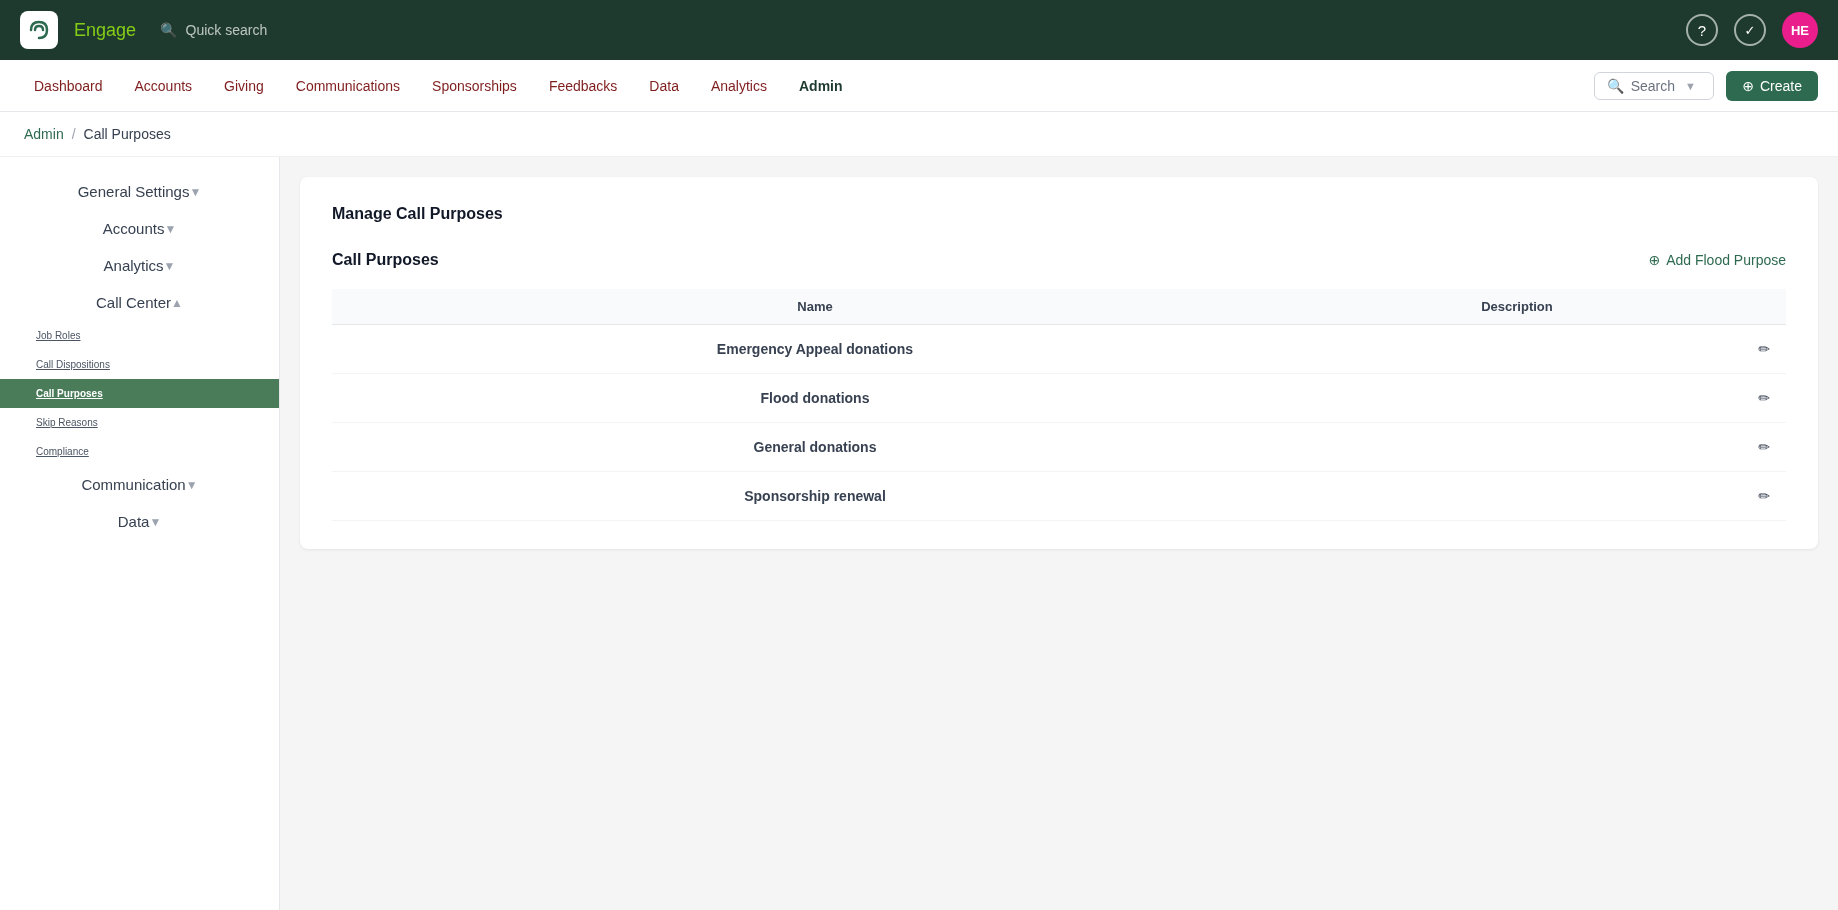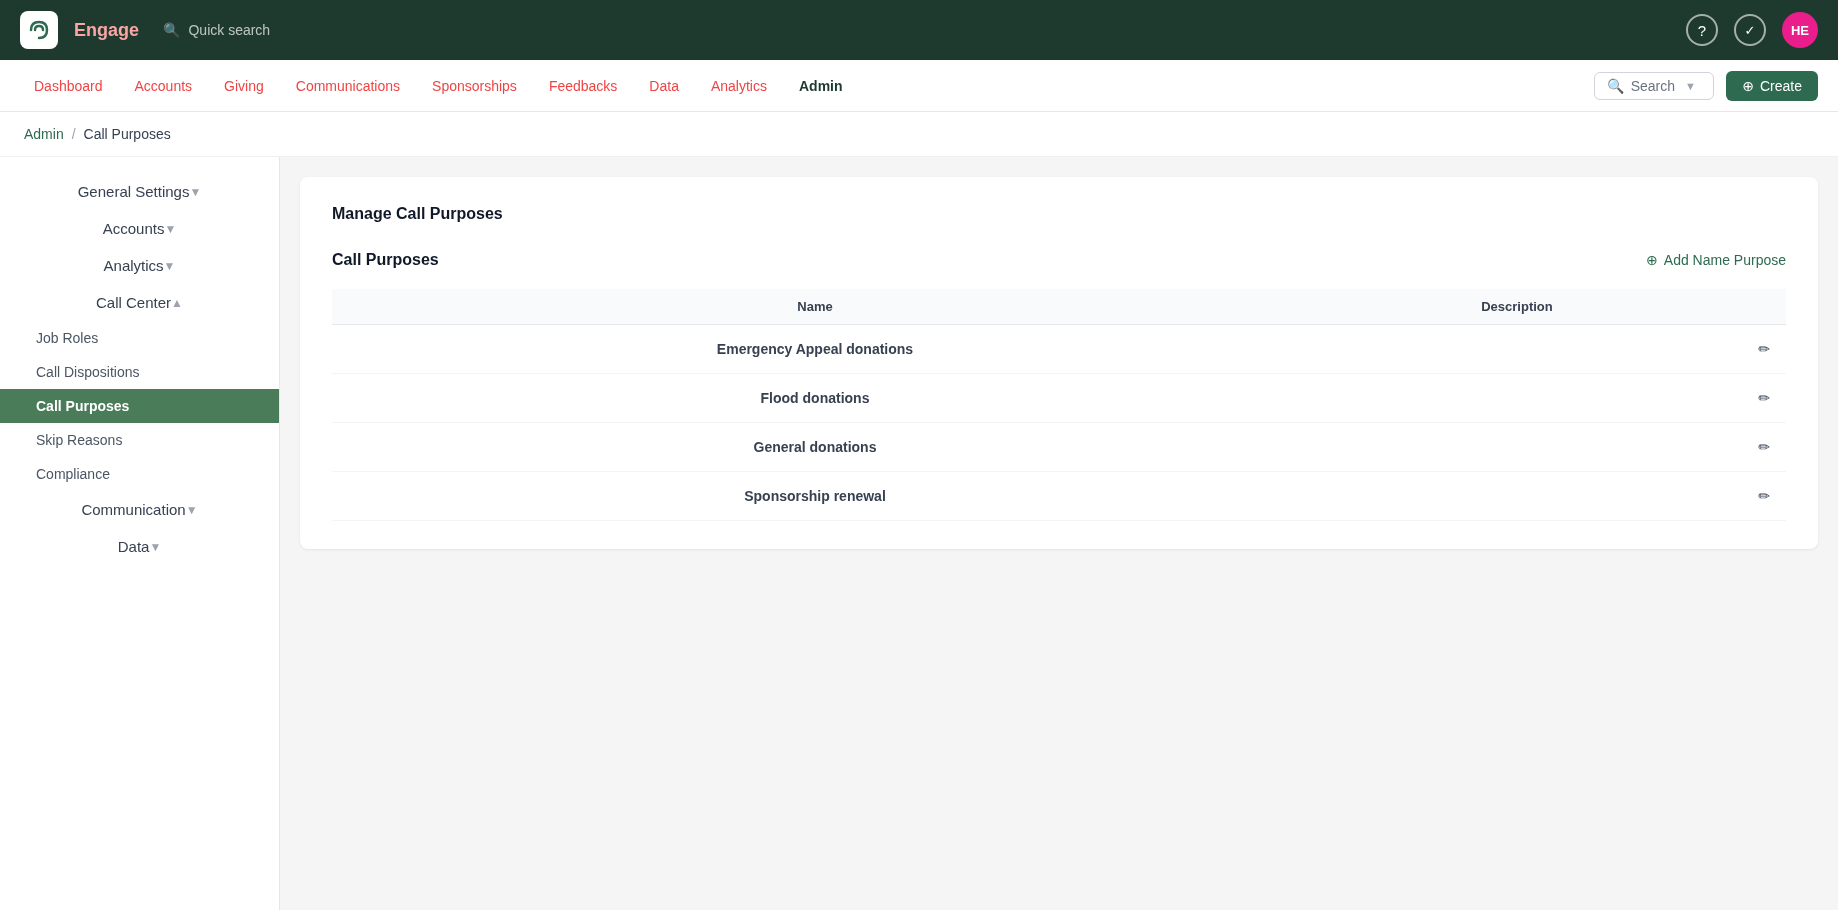--- a/index.html
+++ b/index.html
@@ -19,23 +19,23 @@
       border-radius: 8px;
       width: 38px;
       height: 38px;
       display: flex;
       align-items: center;
       justify-content: center;
       flex-shrink: 0;
     }
     .topbar-logo svg { width: 24px; height: 24px; }
     .topbar-appname {
-      color: #fca5a5;
+      color: #84cc16;
       font-size: 18px;
-      font-weight: 700;
+      font-weight: 400;
       margin-right: 8px;
     }
     .topbar-search {
       display: flex;
       align-items: center;
       gap: 8px;
       color: rgba(255,255,255,0.7);
       font-size: 14px;
       cursor: pointer;
     }
@@ -79,21 +79,21 @@
       height: 52px;
       display: flex;
       align-items: center;
       padding: 0 20px;
       border-bottom: 1px solid #e5e7eb;
       gap: 4px;
     }
     .secondnav-item {
       padding: 6px 14px;
       font-size: 14px;
-      color: #ef4444;
+      color: #7f1d1d;
       cursor: pointer;
       border-radius: 4px;
       white-space: nowrap;
     }
     .secondnav-item.active { color: #1e3a2f; font-weight: 700; }
     .secondnav-right {
       margin-left: auto;
       display: flex;
       align-items: center;
       gap: 12px;
@@ -159,24 +159,25 @@
       align-items: center;
       justify-content: center;
       cursor: pointer;
       font-size: 15px;
       color: #374151;
       font-weight: 500;
     }
     .sidebar-section .chevron { color: #9ca3af; font-size: 12px; }
     .sidebar-subitem {
       padding: 9px 20px 9px 36px;
-      font-size: 14px;
+      font-size: 10px;
       color: #4b5563;
       cursor: pointer;
       display: block;
+      text-decoration: underline;
     }
     .sidebar-subitem.active {
       background: #4a7c5a;
       color: white;
       font-weight: 600;
       border-radius: 0;
     }
 
     
     .main-content {
@@ -350,21 +351,21 @@
   </div>
 
   <div class="main-content">
     <div class="content-wrapper">
       <h1 class="page-title">Manage Call Purposes</h1>
 
       <div class="section-header">
         <span class="section-label">Call Purposes</span>
         <button class="add-btn">
           <span>⊕</span>
-          <span>Add Name Purpose</span>
+          <span>Add Flood Purpose</span>
         </button>
       </div>
 
       <table class="data-table">
         <thead>
           <tr>
             <th>Name</th>
             <th>Description</th>
             <th style="width:50px;"></th>
           </tr>

